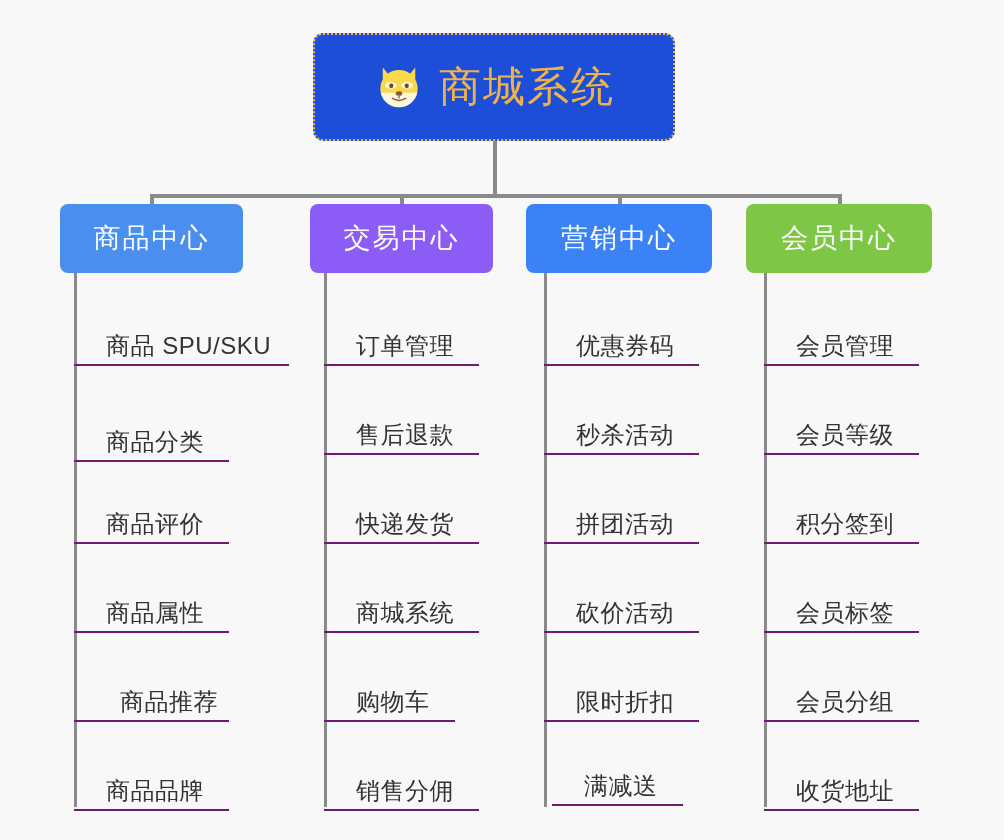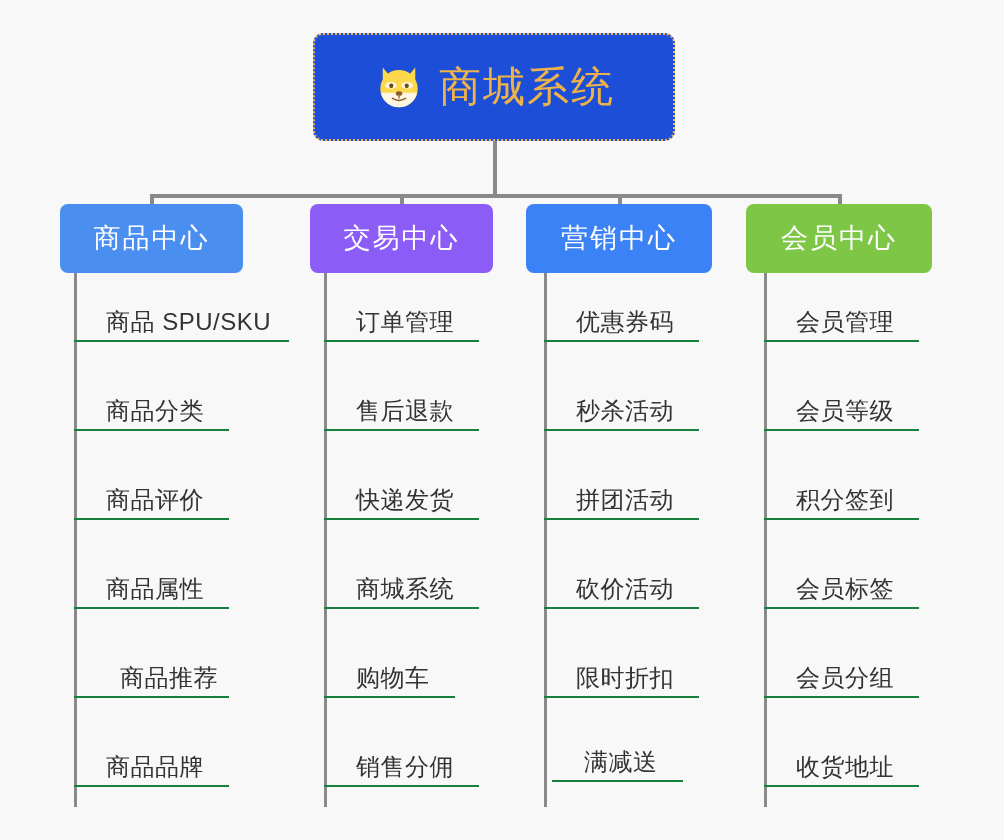--- a/index.html
+++ b/index.html
@@ -87,23 +87,23 @@
   .leaf-spine {
     position: absolute;
     left: 0;
     top: 0;
     width: 3px;
     background: #8a8a8a;
   }
   .leaf-item {
     position: absolute;
     left: 0;
-    height: 69px;
+    height: 93px;
     box-sizing: border-box;
-    border-bottom: 2px solid #15803d;
+    border-bottom: 2px solid #701a75;
     display: flex;
     align-items: flex-end;
     padding-left: 32px;
     padding-bottom: 6px;
   }
   .leaf-text {
     font-size: 24px;
     color: #333333;
     line-height: 1.05;
     white-space: nowrap;
@@ -155,21 +155,21 @@
         <span class="cat-label">会员中心</span>
       </div>
     </div>
 
   <div id="leaf-columns">
       <div class="leaf-col" style="left: 74px;">
         <div class="leaf-spine" style="height: 534px;"></div>
         <div class="leaf-item" style="top: 0px; width: 215px;">
           <span class="leaf-text">商品 SPU/SKU</span>
         </div>
-        <div class="leaf-item" style="top: 89px; width: 155px;">
+        <div class="leaf-item" style="top: 96px; width: 155px;">
           <span class="leaf-text">商品分类</span>
         </div>
         <div class="leaf-item" style="top: 178px; width: 155px;">
           <span class="leaf-text">商品评价</span>
         </div>
         <div class="leaf-item" style="top: 267px; width: 155px;">
           <span class="leaf-text">商品属性</span>
         </div>
         <div class="leaf-item" style="top: 356px; width: 155px; padding-left: 46px;">
           <span class="leaf-text">商品推荐</span>

